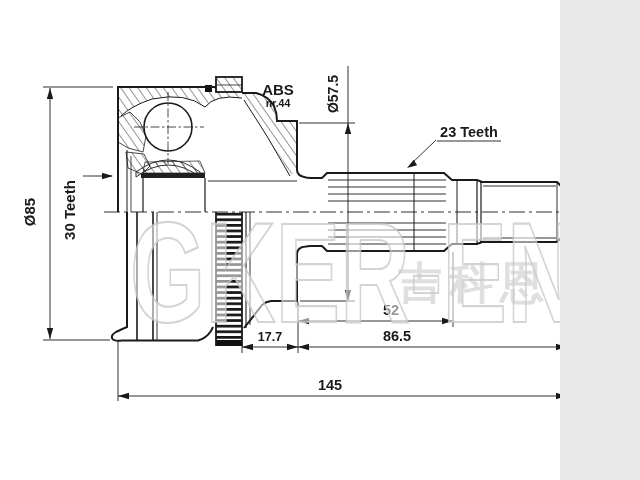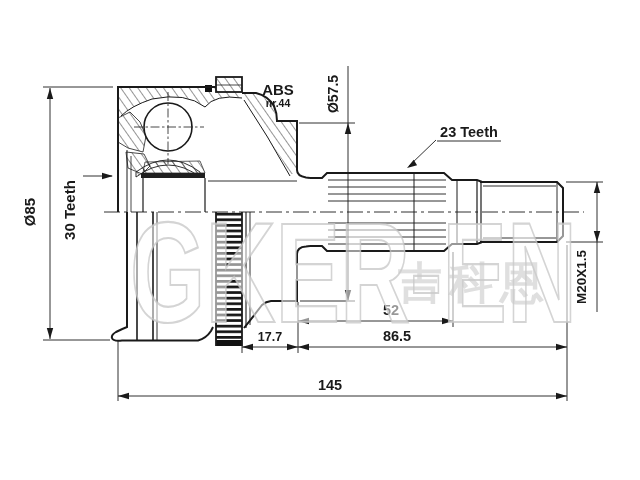--- a/index.html
+++ b/index.html
@@ -1,16 +1,16 @@
 <!DOCTYPE html>
 <html><head>
 <meta charset="utf-8">
 <style>
   html,body{margin:0;padding:0;background:#e8e8e8;}
-  .stage{position:relative;width:640px;height:480px;background:#ffffff;overflow:hidden;
+  .stage{position:relative;width:560px;height:480px;background:#ffffff;overflow:hidden;
          font-family:"Liberation Sans","DejaVu Sans",sans-serif;}
   svg{position:absolute;left:0;top:0;}
   text{font-family:"Liberation Sans","DejaVu Sans",sans-serif;}
   .lbl{font-weight:bold;fill:#1a1a1a;}
 </style>
 </head>
 <body>
 
 <div class="stage">
 <svg width="640" height="480" viewBox="0 0 640 480">

